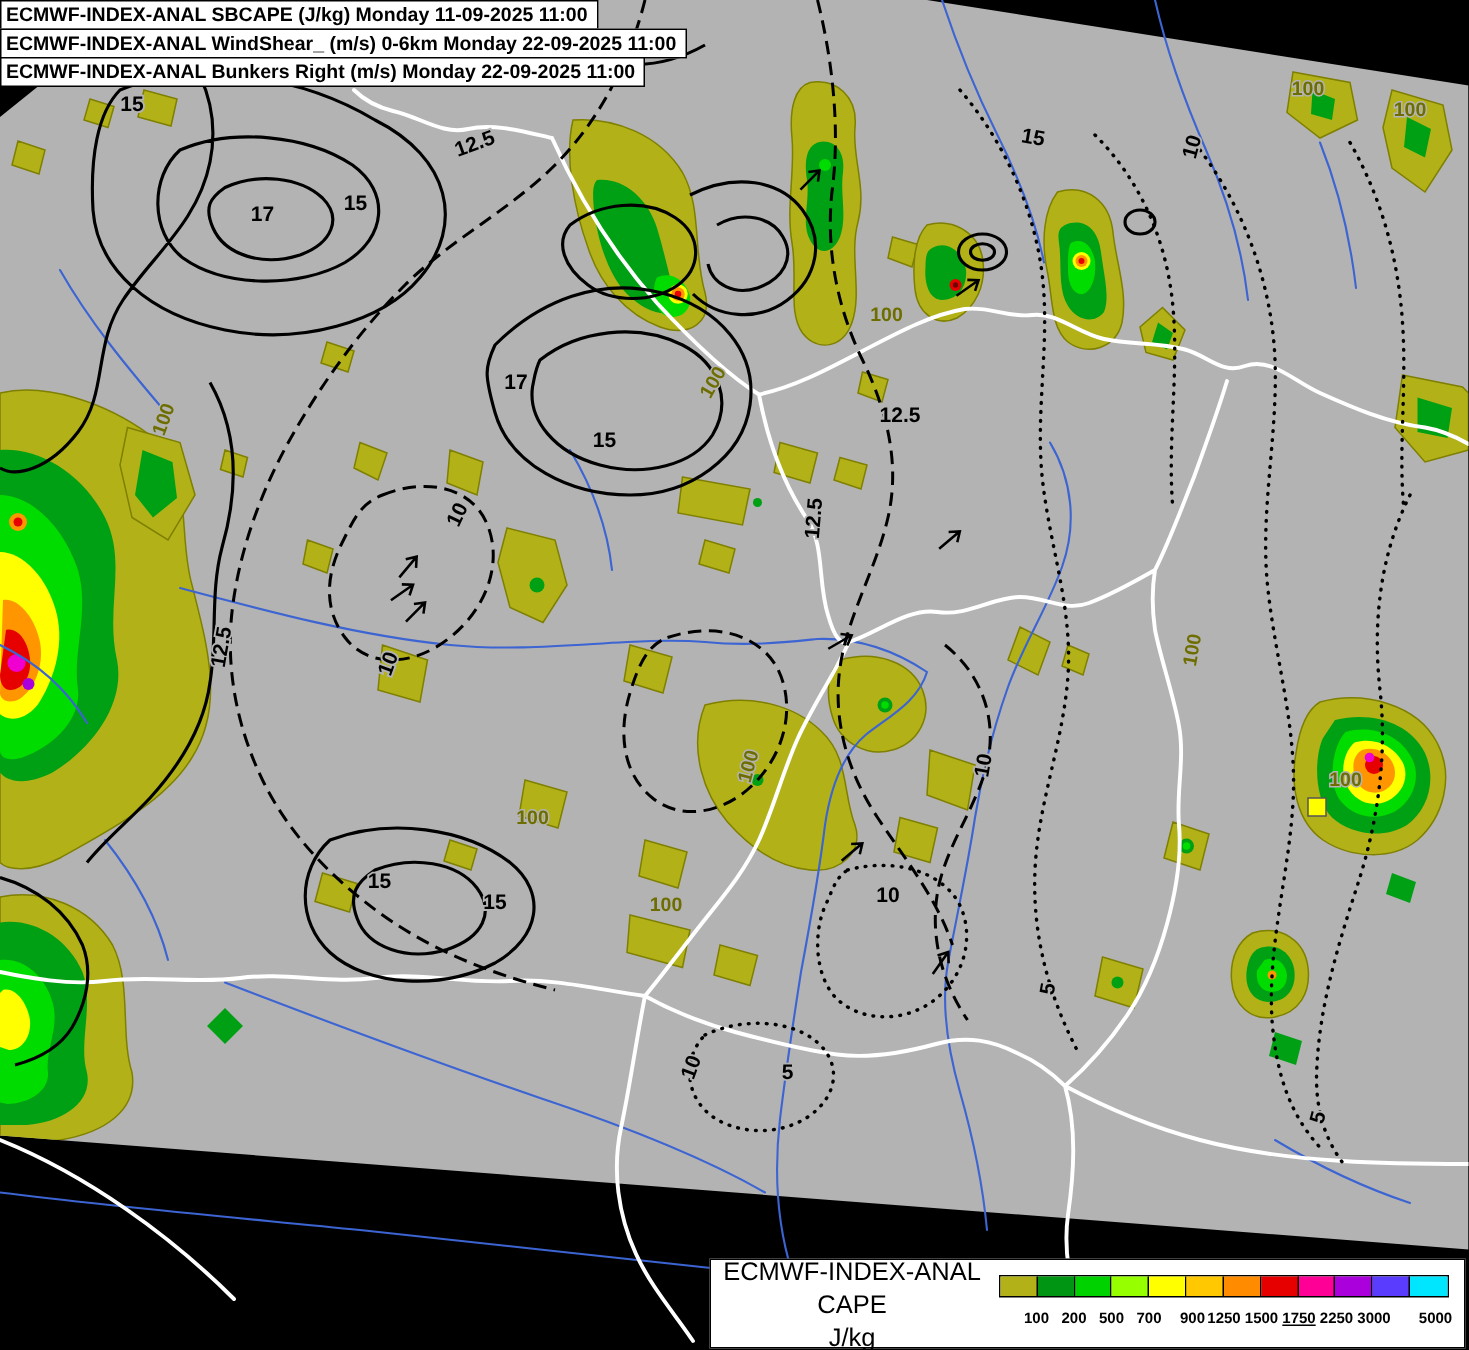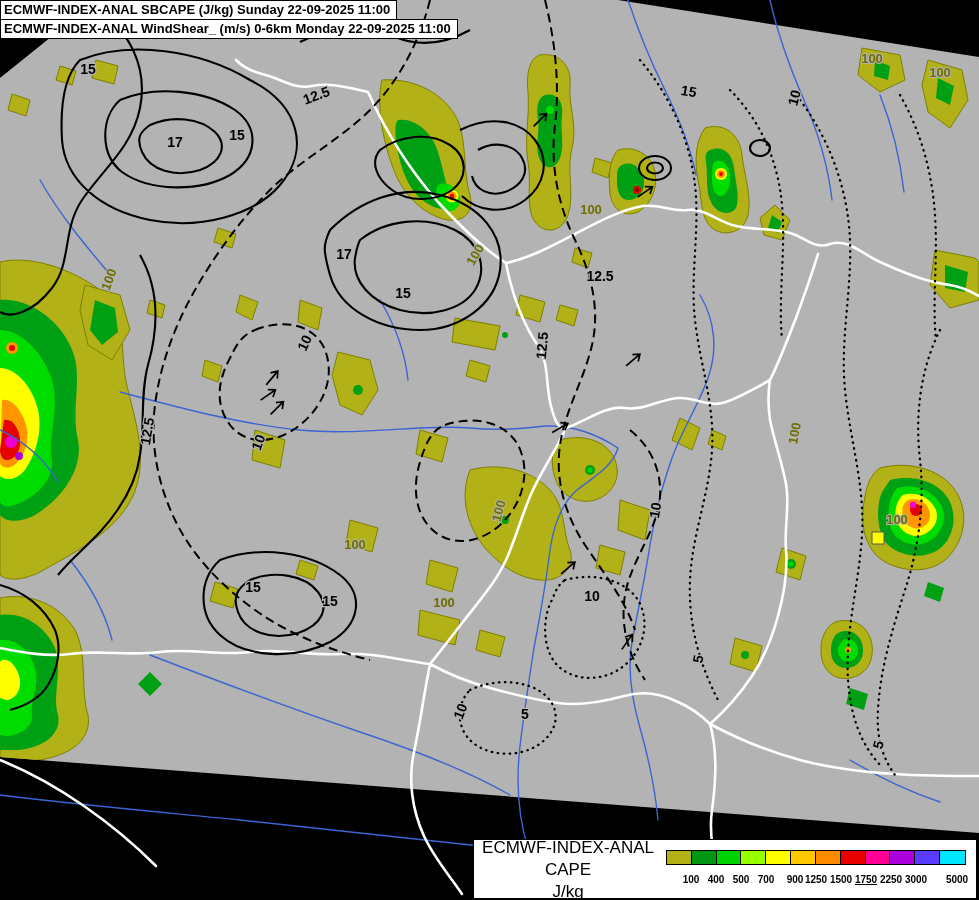--- a/index.html
+++ b/index.html
@@ -275,22 +275,23 @@
         <path d="M0,9 L0,-9 M-4.5,-3 L0,-9 L4.5,-3" transform="translate(633,360) rotate(50)" class="arrow"></path>
         <path d="M0,9 L0,-9 M-4.5,-3 L0,-9 L4.5,-3" transform="translate(627,642) rotate(35)" class="arrow"></path>
         <path d="M0,9 L0,-9 M-4.5,-3 L0,-9 L4.5,-3" transform="translate(645,192) rotate(55)" class="arrow"></path>
         <path d="M0,9 L0,-9 M-4.5,-3 L0,-9 L4.5,-3" transform="translate(540,120) rotate(45)" class="arrow"></path>
         <path d="M0,9 L0,-9 M-4.5,-3 L0,-9 L4.5,-3" transform="translate(568,568) rotate(50)" class="arrow"></path>
       </g>
 </svg>
 </div>
 
 <div class="header-box">
-  <div class="header-line">ECMWF-INDEX-ANAL SBCAPE (J/kg) Sunday 22-09-2025 11:00</div>
+  <div class="header-line">ECMWF-INDEX-ANAL SBCAPE (J/kg) Monday 11-09-2025 11:00</div>
   <div class="header-line">ECMWF-INDEX-ANAL WindShear_ (m/s) 0-6km Monday 22-09-2025 11:00</div>
+  <div class="header-line">ECMWF-INDEX-ANAL Bunkers Right (m/s) Monday 22-09-2025 11:00</div>
 </div>
 
 <div class="legend-box">
   <div class="legend-text">
     <div>ECMWF-INDEX-ANAL</div>
     <div>CAPE</div>
     <div>J/kg</div>
   </div>
   <div class="legend-scale">
     <div class="legend-strip" id="legend-strip">
@@ -302,21 +303,21 @@
         <div class="legend-cell" style="background: rgb(255, 200, 0);"></div>
         <div class="legend-cell" style="background: rgb(255, 140, 0);"></div>
         <div class="legend-cell" style="background: rgb(230, 0, 0);"></div>
         <div class="legend-cell" style="background: rgb(255, 0, 150);"></div>
         <div class="legend-cell" style="background: rgb(170, 0, 220);"></div>
         <div class="legend-cell" style="background: rgb(90, 60, 255);"></div>
         <div class="legend-cell" style="background: rgb(0, 230, 255);"></div>
       </div>
     <div class="legend-ticks" id="legend-ticks">
         <span class="legend-tick" style="left: 25px;">100</span>
-        <span class="legend-tick" style="left: 50px;">400</span>
+        <span class="legend-tick" style="left: 50px;">200</span>
         <span class="legend-tick" style="left: 75px;">500</span>
         <span class="legend-tick" style="left: 100px;">700</span>
         <span class="legend-tick" style="left: 129px;">900</span>
         <span class="legend-tick" style="left: 150px;">1250</span>
         <span class="legend-tick" style="left: 175px;">1500</span>
         <span class="legend-tick" style="left: 200px; text-decoration: underline;">1750</span>
         <span class="legend-tick" style="left: 225px; text-align: right;">2250</span>
         <span class="legend-tick" style="left: 250px;">3000</span>
         <span class="legend-tick" style="left: 275px; margin-left: 16px;">5000</span>
       </div>

